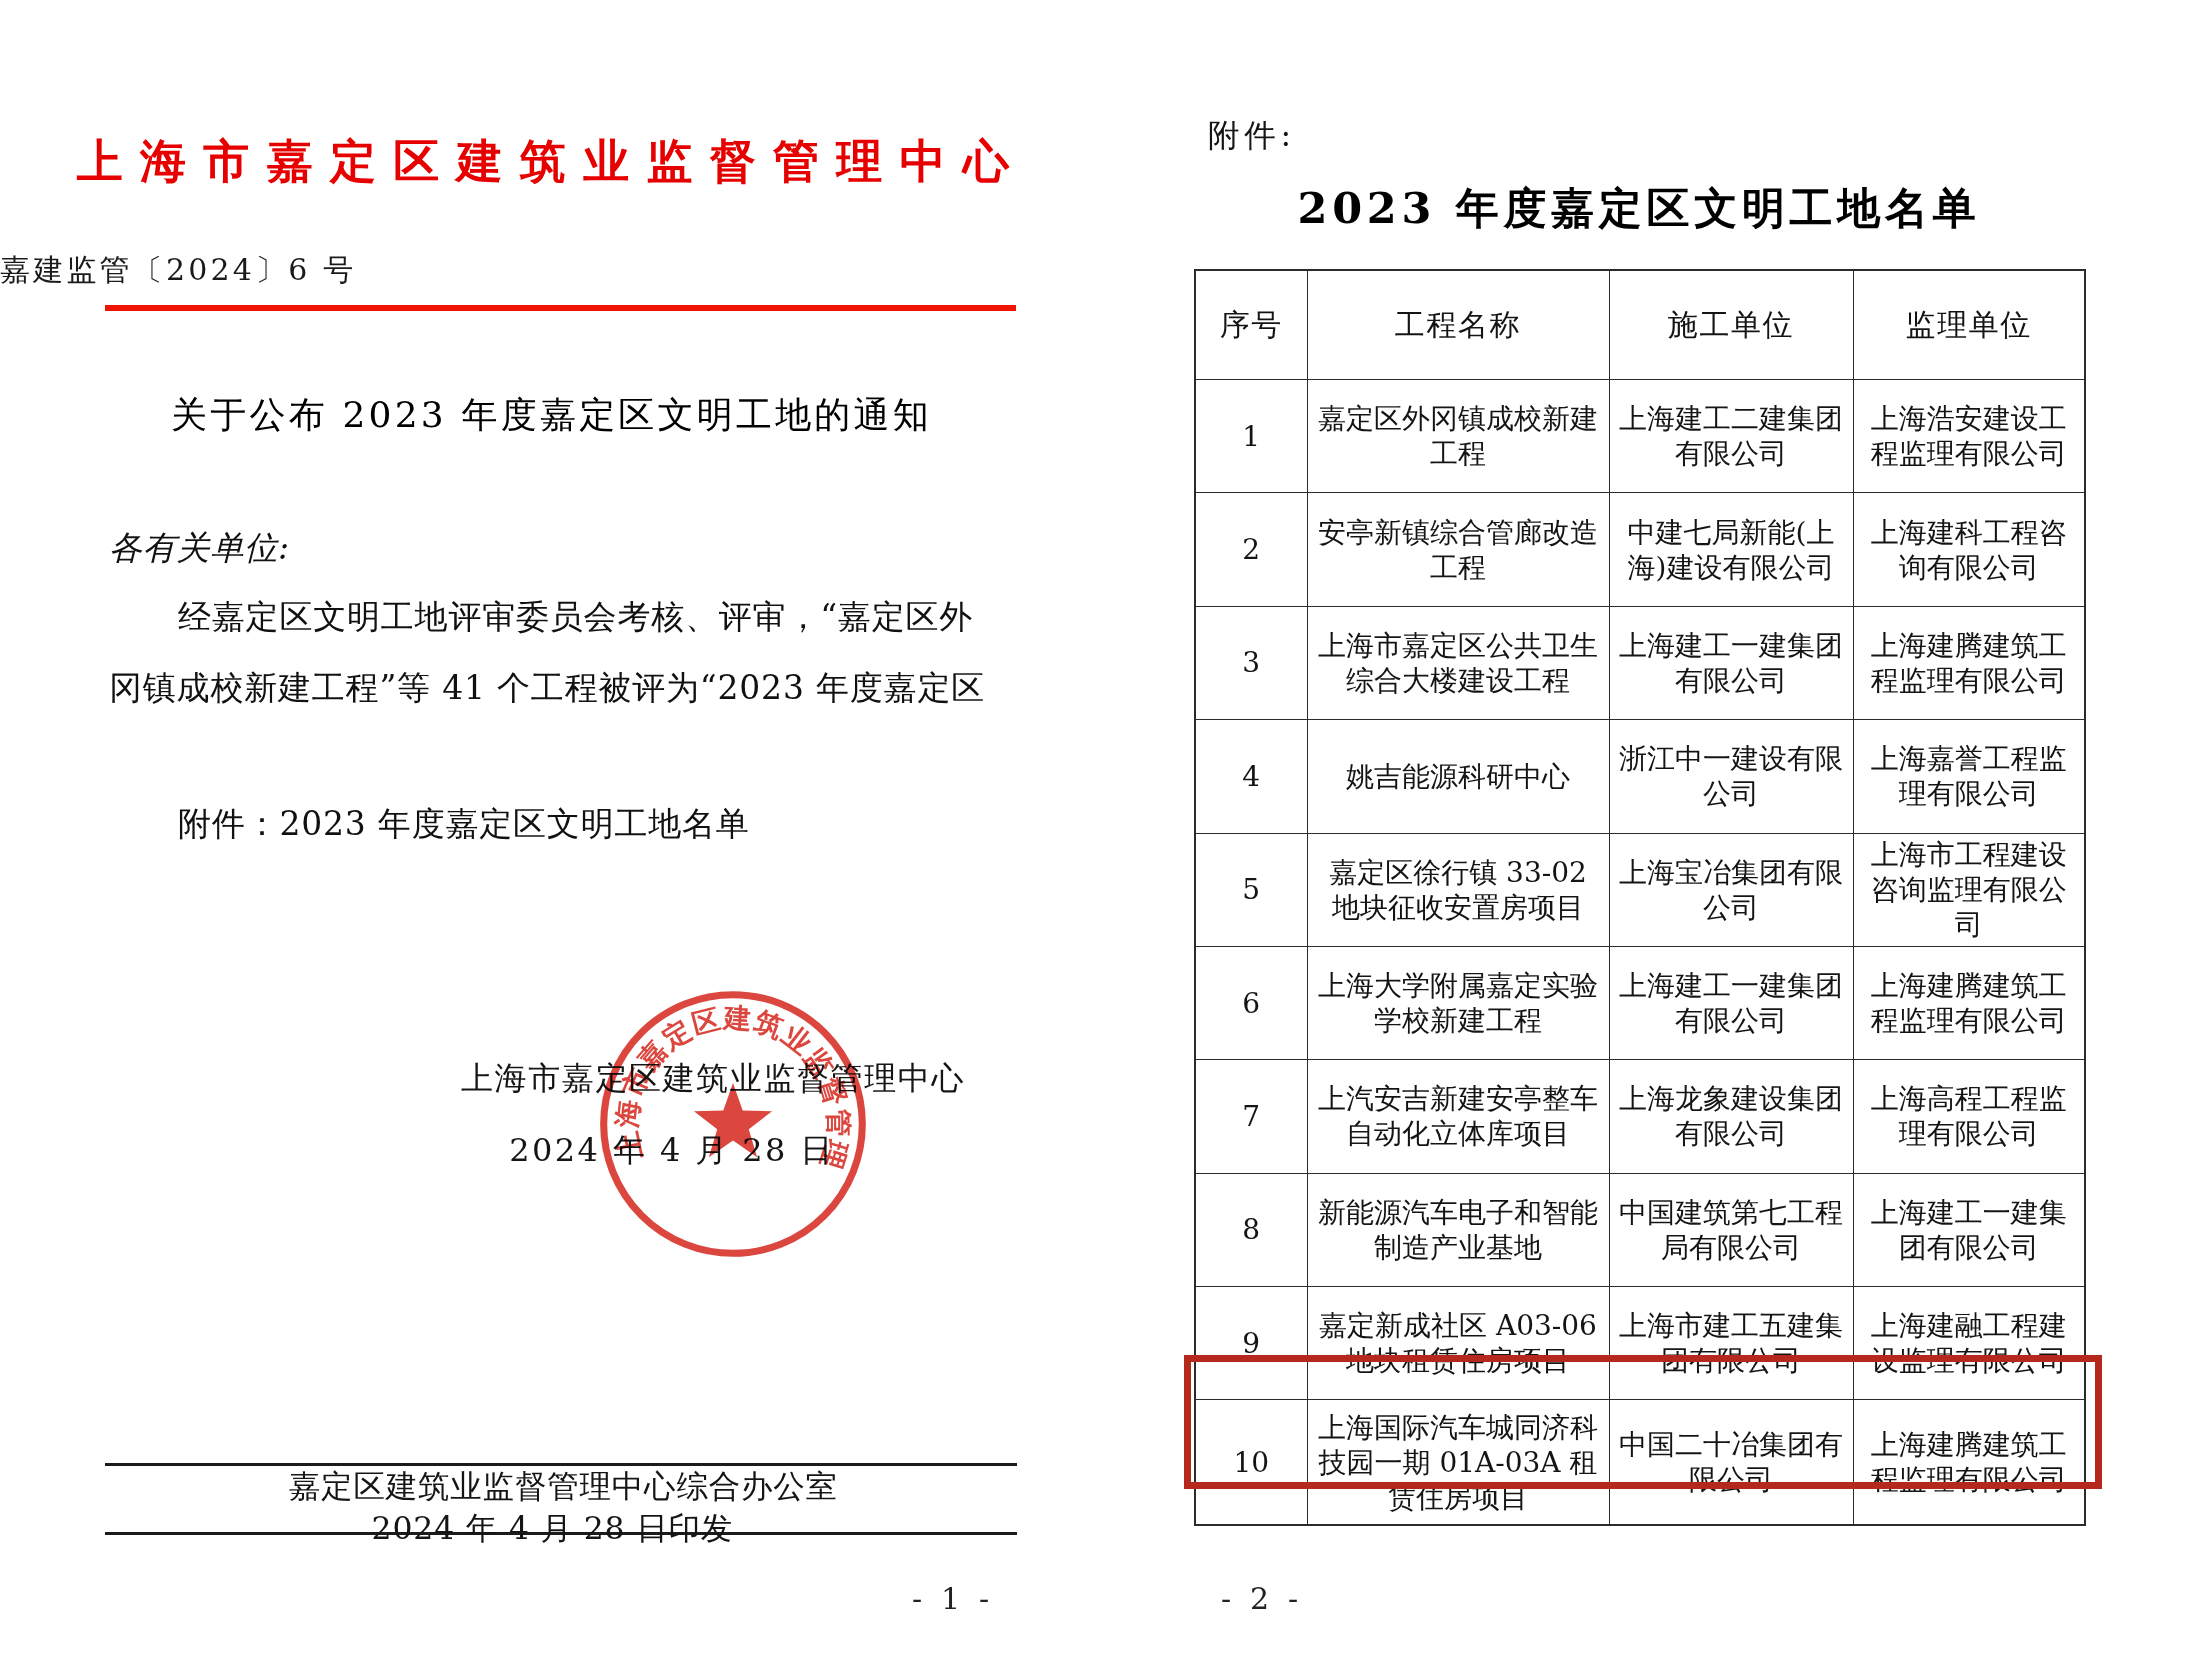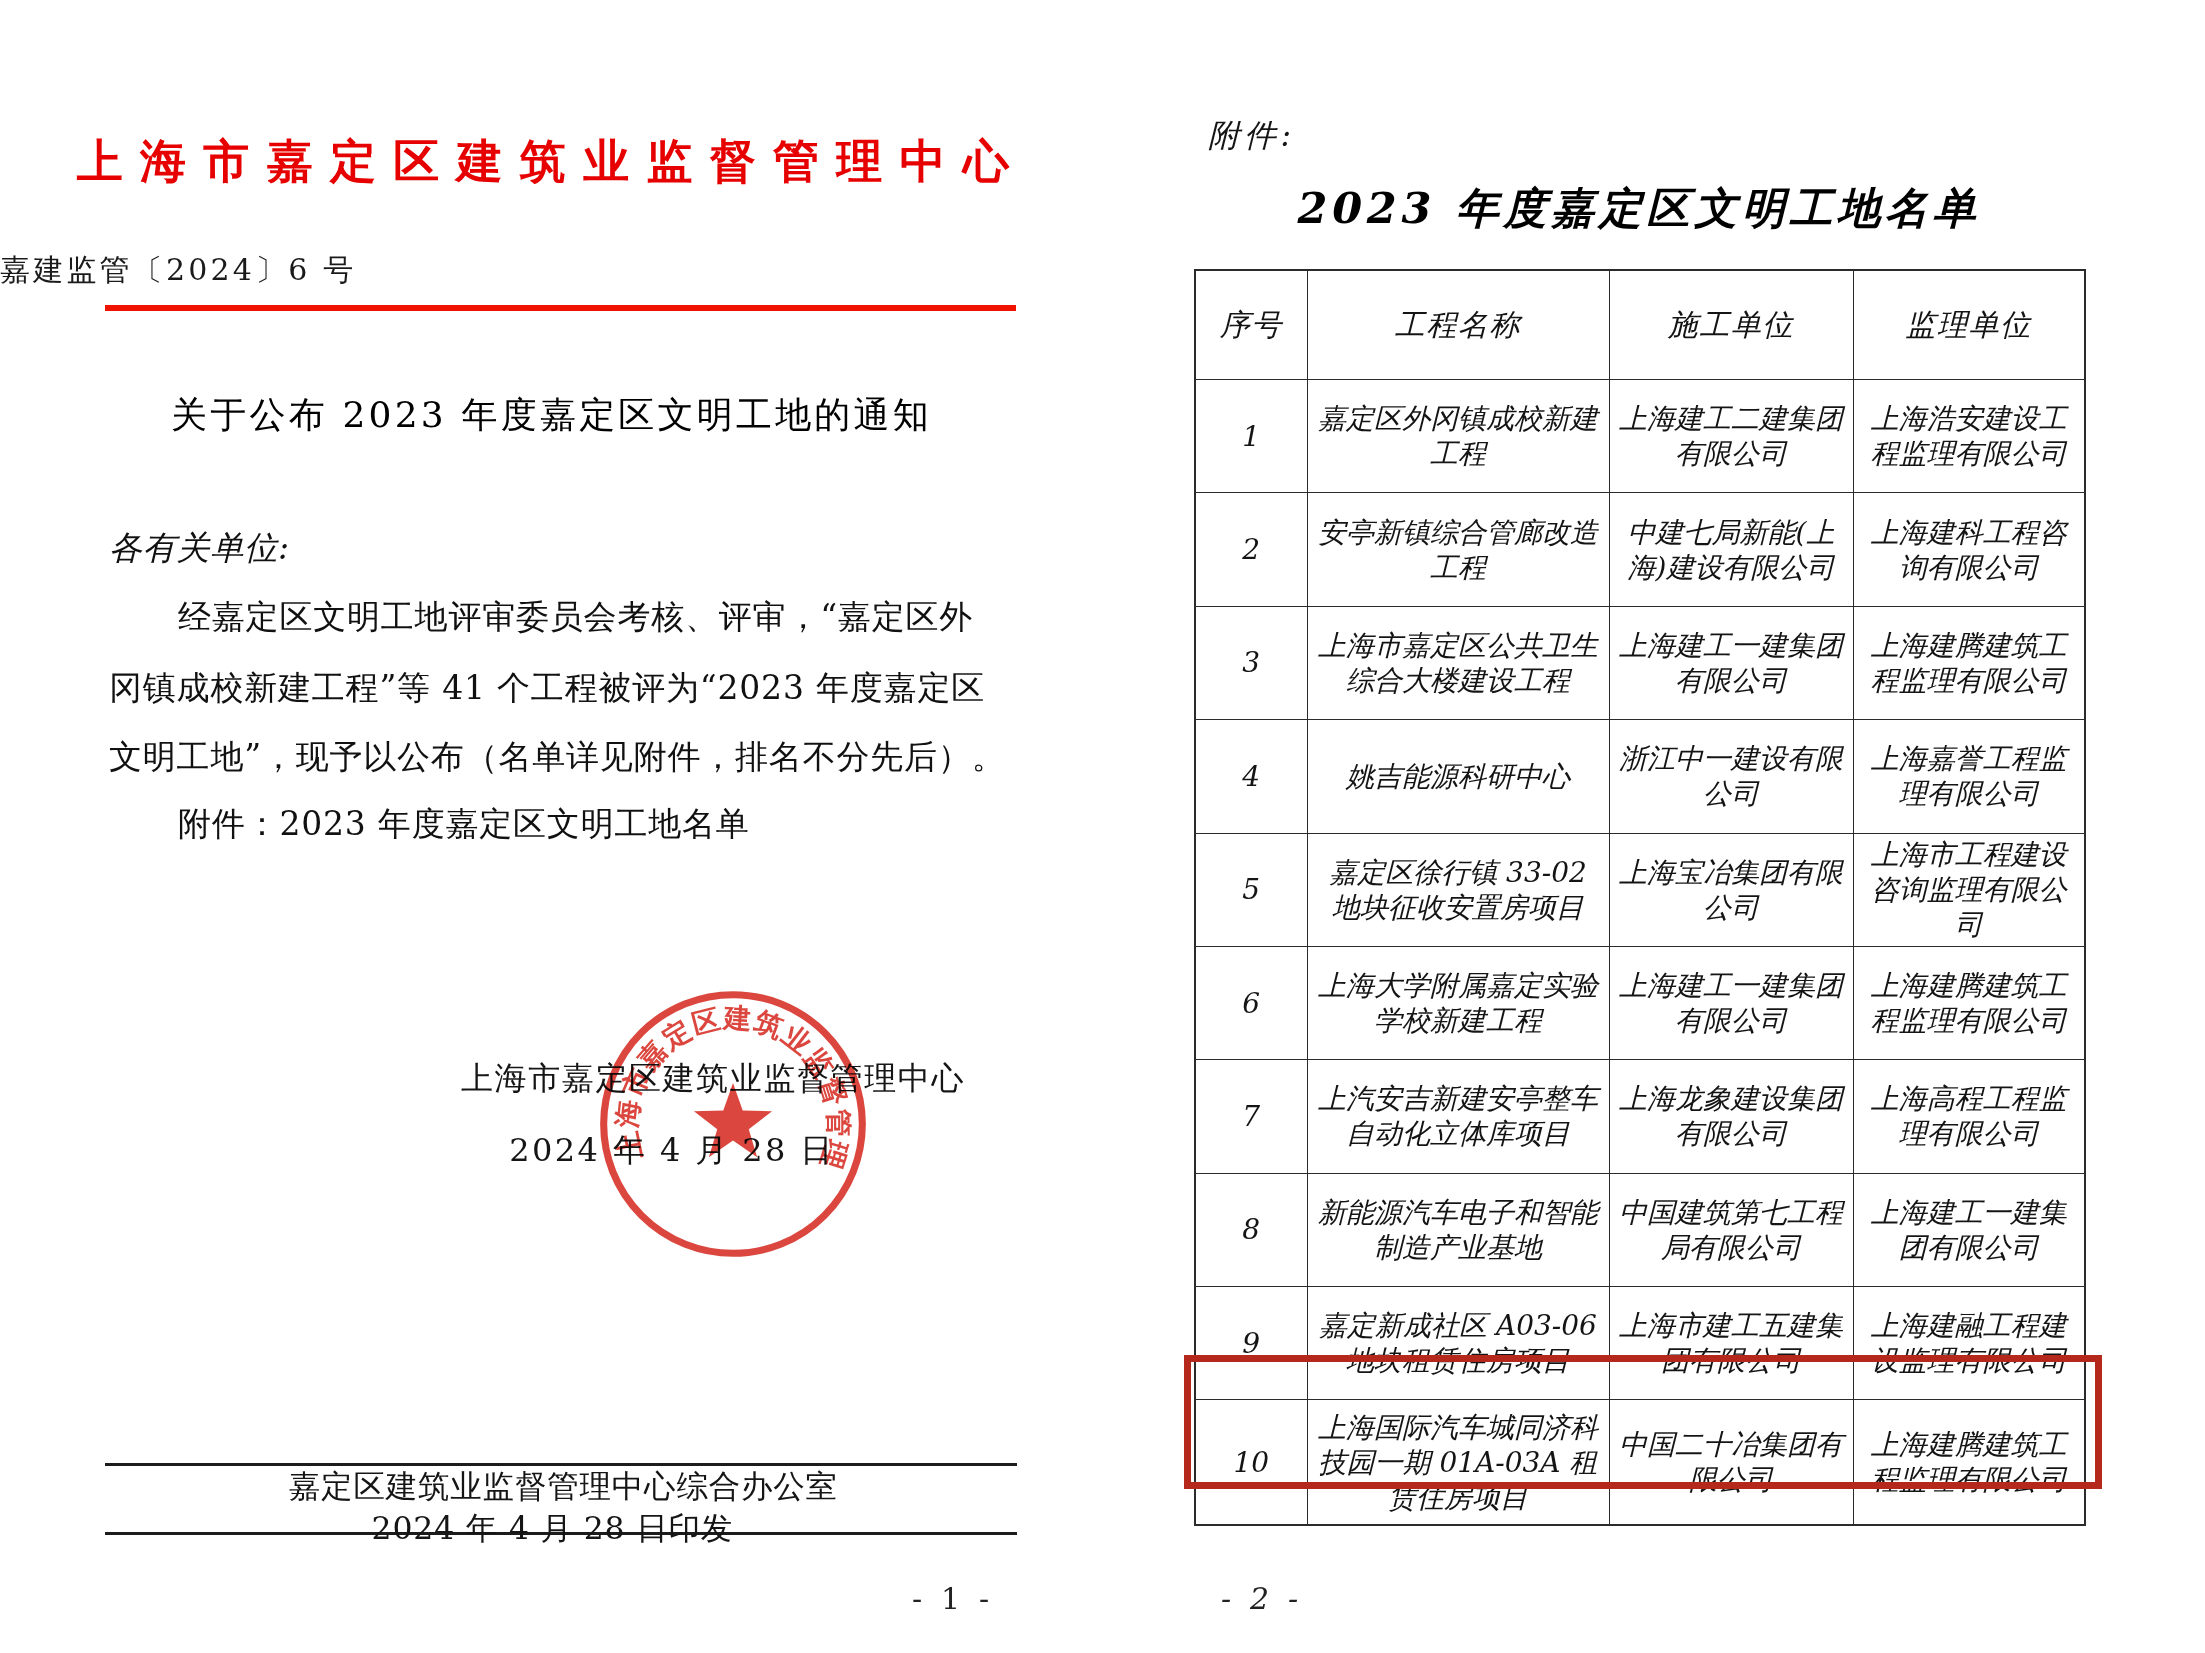--- a/index.html
+++ b/index.html
@@ -3,21 +3,21 @@
 <meta charset="utf-8">
 <style>
   html,body{margin:0;padding:0;}
   body{
     width:2205px;height:1654px;position:relative;background:#ffffff;
     font-family:"DejaVu Serif","Liberation Serif",serif;color:#151515;
     overflow:hidden;
   }
   .page{position:absolute;top:0;width:1103px;height:1654px;}
   #page1{left:0;}
-  #page2{left:1103px;font-style:italic;}
+  #page2{left:1103px;}
   .abs{position:absolute;}
 
   
   .org-header{
     left:0;top:131px;width:1103px;text-align:center;
     font-size:46px;font-weight:700;letter-spacing:17.3px;
     color:#e60000;white-space:nowrap;
   }
   .doc-number{
     left:0;top:250px;width:1103px;
@@ -83,21 +83,20 @@
   <div class="abs doc-number">嘉建监管〔2024〕6 号</div>
 
   <div class="abs red-rule"></div>
 
   <div class="abs notice-title">关于公布 2023 年度嘉定区文明工地的通知</div>
 
   <div class="abs body-text salutation">各有关单位:</div>
 
   <div class="abs body-text bline1">经嘉定区文明工地评审委员会考核、评审，“嘉定区外</div>
   <div class="abs body-text bline2">冈镇成校新建工程”等 41 个工程被评为“2023 年度嘉定区</div>
-  <div class="abs body-text bline3">文明工地”，现予以公布（名单详见附件，排名不分先后）。</div>
 
   <div class="abs body-text attach-line">附件：2023 年度嘉定区文明工地名单</div>
 
   <div class="abs signer">上海市嘉定区建筑业监督管理中心</div>
   <div class="abs sign-date">2024 年 4 月 28 日</div>
 
   <svg class="abs stamp" viewBox="0 0 350 350" xmlns="http://www.w3.org/2000/svg">
     <circle cx="175" cy="175" r="164" fill="none" stroke="#d5281e" stroke-width="9"></circle>
     <polygon points="175,123 187.3,158 224.5,158.9 195,181.5 205.6,217.1 175,196 144.4,217.1 155,181.5 125.5,158.9 162.7,158" fill="#d5281e"></polygon>
     <defs>

